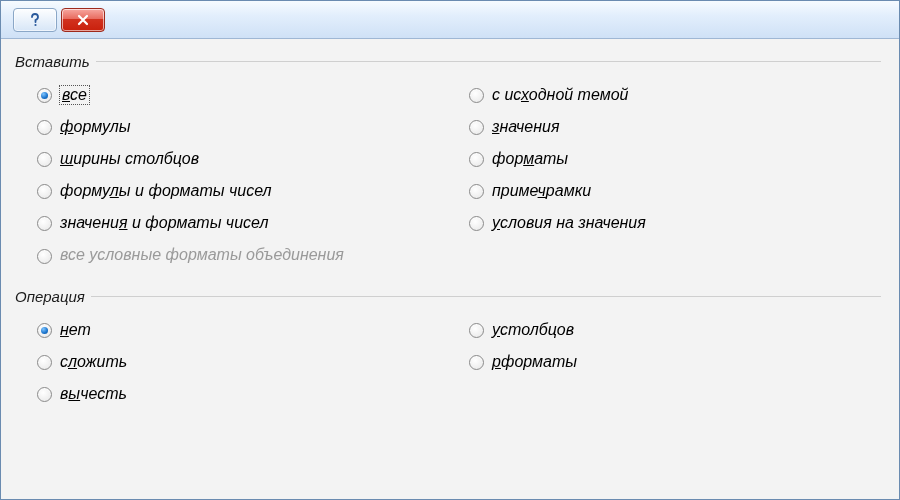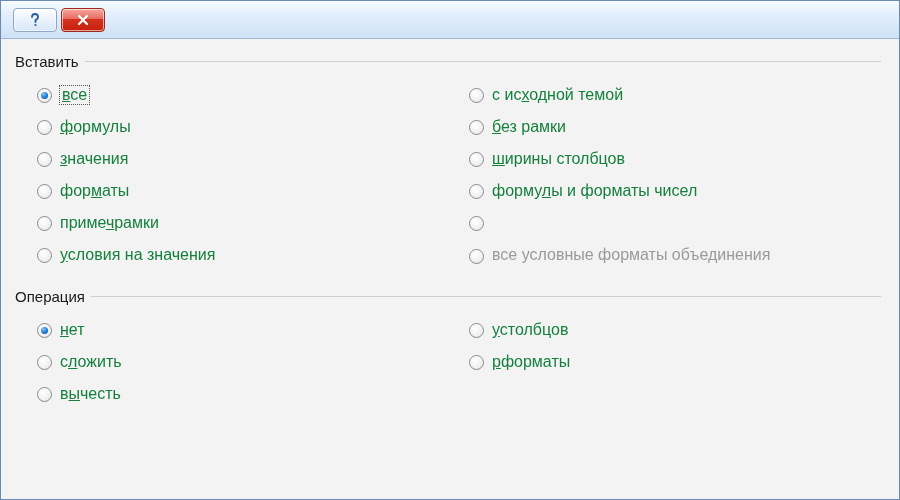--- a/index.html
+++ b/index.html
@@ -57,41 +57,42 @@
   .content {
     padding: 14px 18px 0 18px;
     background: #f3f3f3;
     flex: 1;
   }
   fieldset {
     border: none;
     border-top: 1px solid #cfcfcf;
     margin: 0 0 14px 0;
     padding: 10px 0 0 0;
+    font-style: italic;
   }
   legend {
     padding: 0 6px 0 0;
     font-size: 15px;
     color: #1a1a1a;
     margin-left: -4px;
     background: #f3f3f3;
   }
   .radio-grid {
     display: grid;
     grid-template-columns: 1fr 1fr;
     column-gap: 20px;
     row-gap: 14px;
     padding: 6px 0 10px 18px;
   }
   .radio-item {
     display: flex;
     align-items: center;
     gap: 8px;
     font-size: 16px;
-    color: #15803d;
+    color: #000000;
   }
   .radio-item.disabled {
     color: #9a9a9a;
     align-items: flex-end;
   }
   .radio {
     width: 15px;
     height: 15px;
     border-radius: 50%;
     border: 1px solid #8a8a8a;
@@ -148,24 +149,20 @@
         </label>
         <label class="radio-item">
           <span class="radio"></span>
           <span><span>с ис</span><span class="u">х</span><span>одной темой</span></span>
         </label>
 
         <label class="radio-item">
           <span class="radio"></span>
           <span><span></span><span class="u">ф</span><span>ормулы</span></span>
         </label>
-        <label class="radio-item">
-          <span class="radio"></span>
-          <span><span></span><span class="u">б</span><span>ез рамки</span></span>
-        </label>
 
         <label class="radio-item">
           <span class="radio"></span>
           <span><span></span><span class="u">з</span><span>начения</span></span>
         </label>
         <label class="radio-item">
           <span class="radio"></span>
           <span><span></span><span class="u">ш</span><span>ирины столбцов</span></span>
         </label>
 
@@ -177,20 +174,21 @@
           <span class="radio"></span>
           <span><span>форму</span><span class="u">л</span><span>ы и форматы чисел</span></span>
         </label>
 
         <label class="radio-item">
           <span class="radio"></span>
           <span><span>приме</span><span class="u">ч</span><span>рамки</span></span>
         </label>
         <label class="radio-item">
           <span class="radio"></span>
+          <span><span>значени</span><span class="u">я</span><span> и форматы чисел</span></span>
         </label>
 
         <label class="radio-item">
           <span class="radio"></span>
           <span><span></span><span class="u">у</span><span>словия на значения</span></span>
         </label>
         <label class="radio-item disabled">
           <span class="radio"></span>
           <span><span>все условные форматы объединения</span><span class="u"></span><span></span></span>
         </label>

